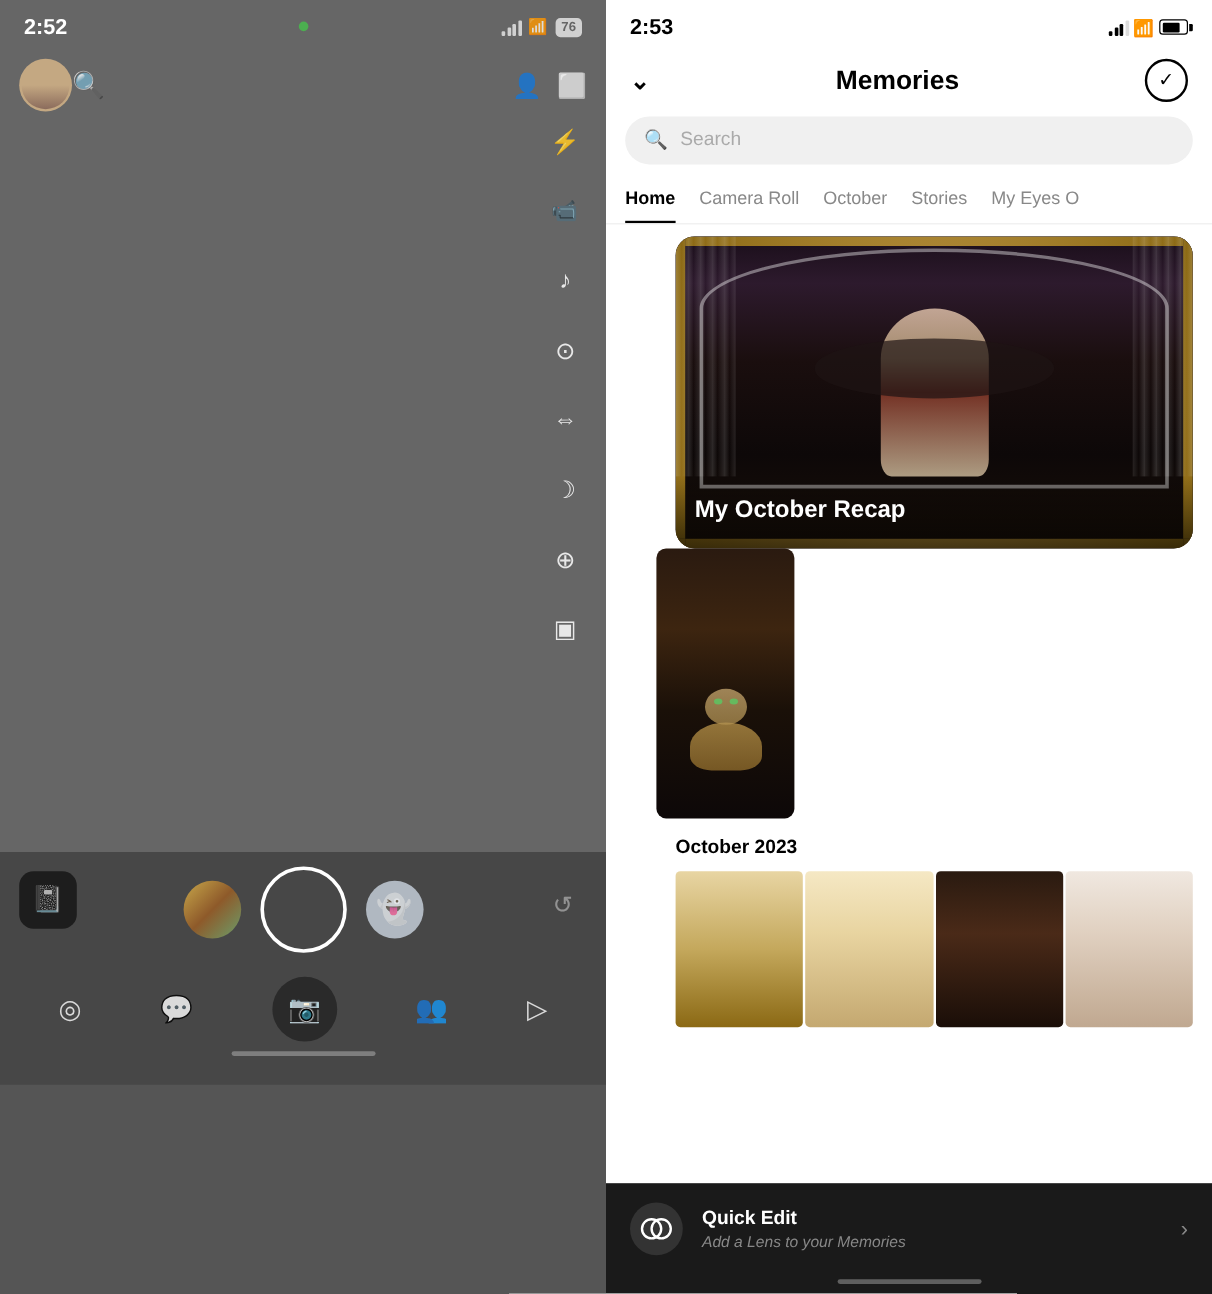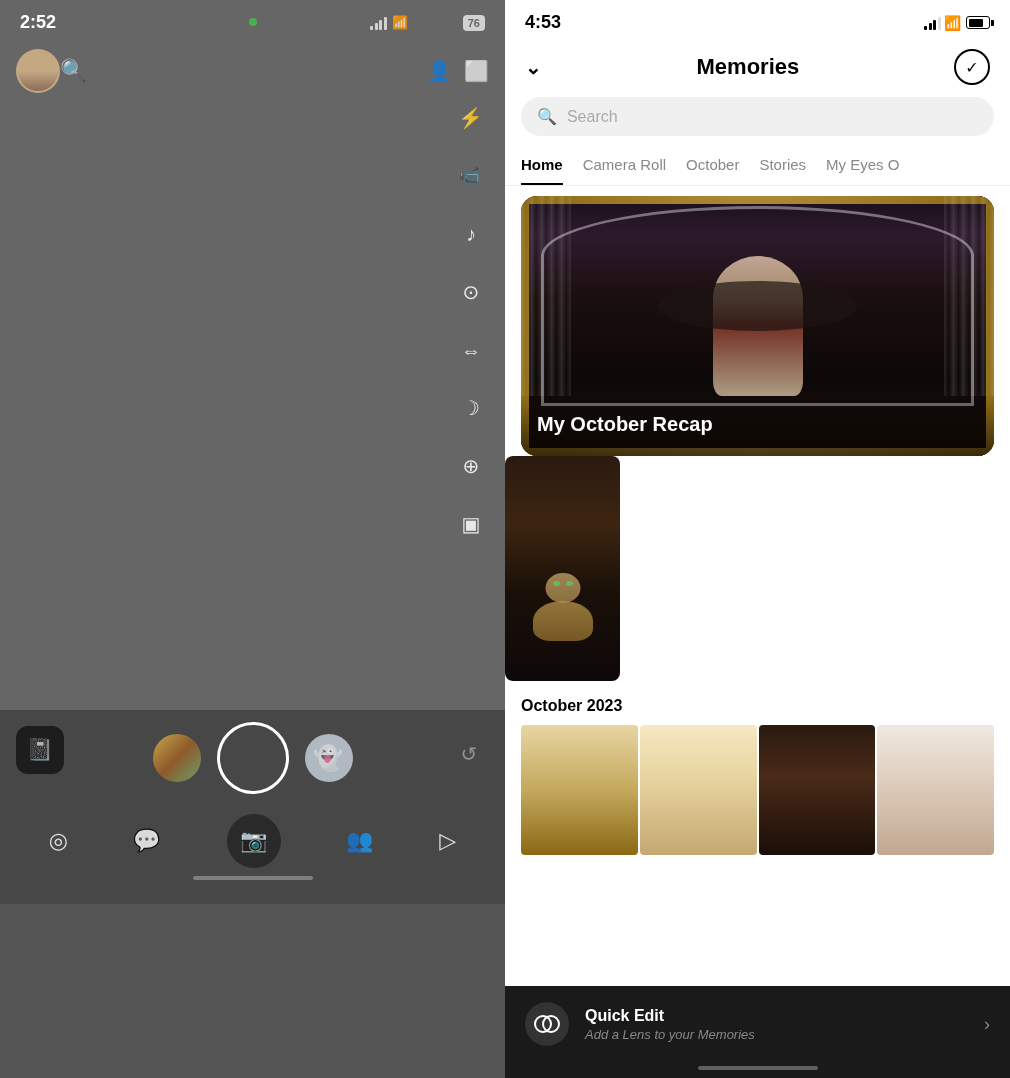--- a/index.html
+++ b/index.html
@@ -289,20 +289,21 @@
       font-weight: 700;
       border-bottom: 2.5px solid #000;
     }
 
     .memories-scroll {
       flex: 1;
       overflow-y: auto;
       overflow-x: hidden;
       scrollbar-width: none;
       padding-bottom: 80px;
+      padding-left: 42px;
     }
 
     .featured-card {
       margin: 10px 16px 0;
       border-radius: 16px;
       overflow: hidden;
       position: relative;
       height: 260px;
       background: #1a1a2e;
     }
@@ -482,21 +483,20 @@
       border-radius: 1px;
     }
 
     .left-battery {
       background: rgba(255,255,255,0.7);
       color: #666;
       font-size: 11px;
       padding: 2px 5px;
       border-radius: 4px;
       font-weight: 700;
-      margin-left: 48px;
     }
 
     .green-dot {
       width: 8px;
       height: 8px;
       border-radius: 50%;
       background: #4CAF50;
       position: absolute;
       top: 18px;
       left: 50%;
@@ -569,21 +569,21 @@
       <div class="nav-icon">👥</div>
       <div class="nav-icon">▷</div>
     </div>
     <div class="home-indicator-left"></div>
   </div>
 </div>
 
 <div class="right-panel">
 
   <div class="right-status-bar">
-    <span class="right-time">4:53</span>
+    <span class="right-time">2:53</span>
     <div class="right-status-icons">
       <div class="signal-bars">
         <div class="signal-bar" style="height:4px;background:#000;"></div>
         <div class="signal-bar" style="height:7px;background:#000;"></div>
         <div class="signal-bar" style="height:10px;background:#000;"></div>
         <div class="signal-bar" style="height:13px;background:#ddd;"></div>
       </div>
       <span class="wifi-icon">📶</span>
       <div class="battery-outline">
         <div class="battery-fill"></div>

